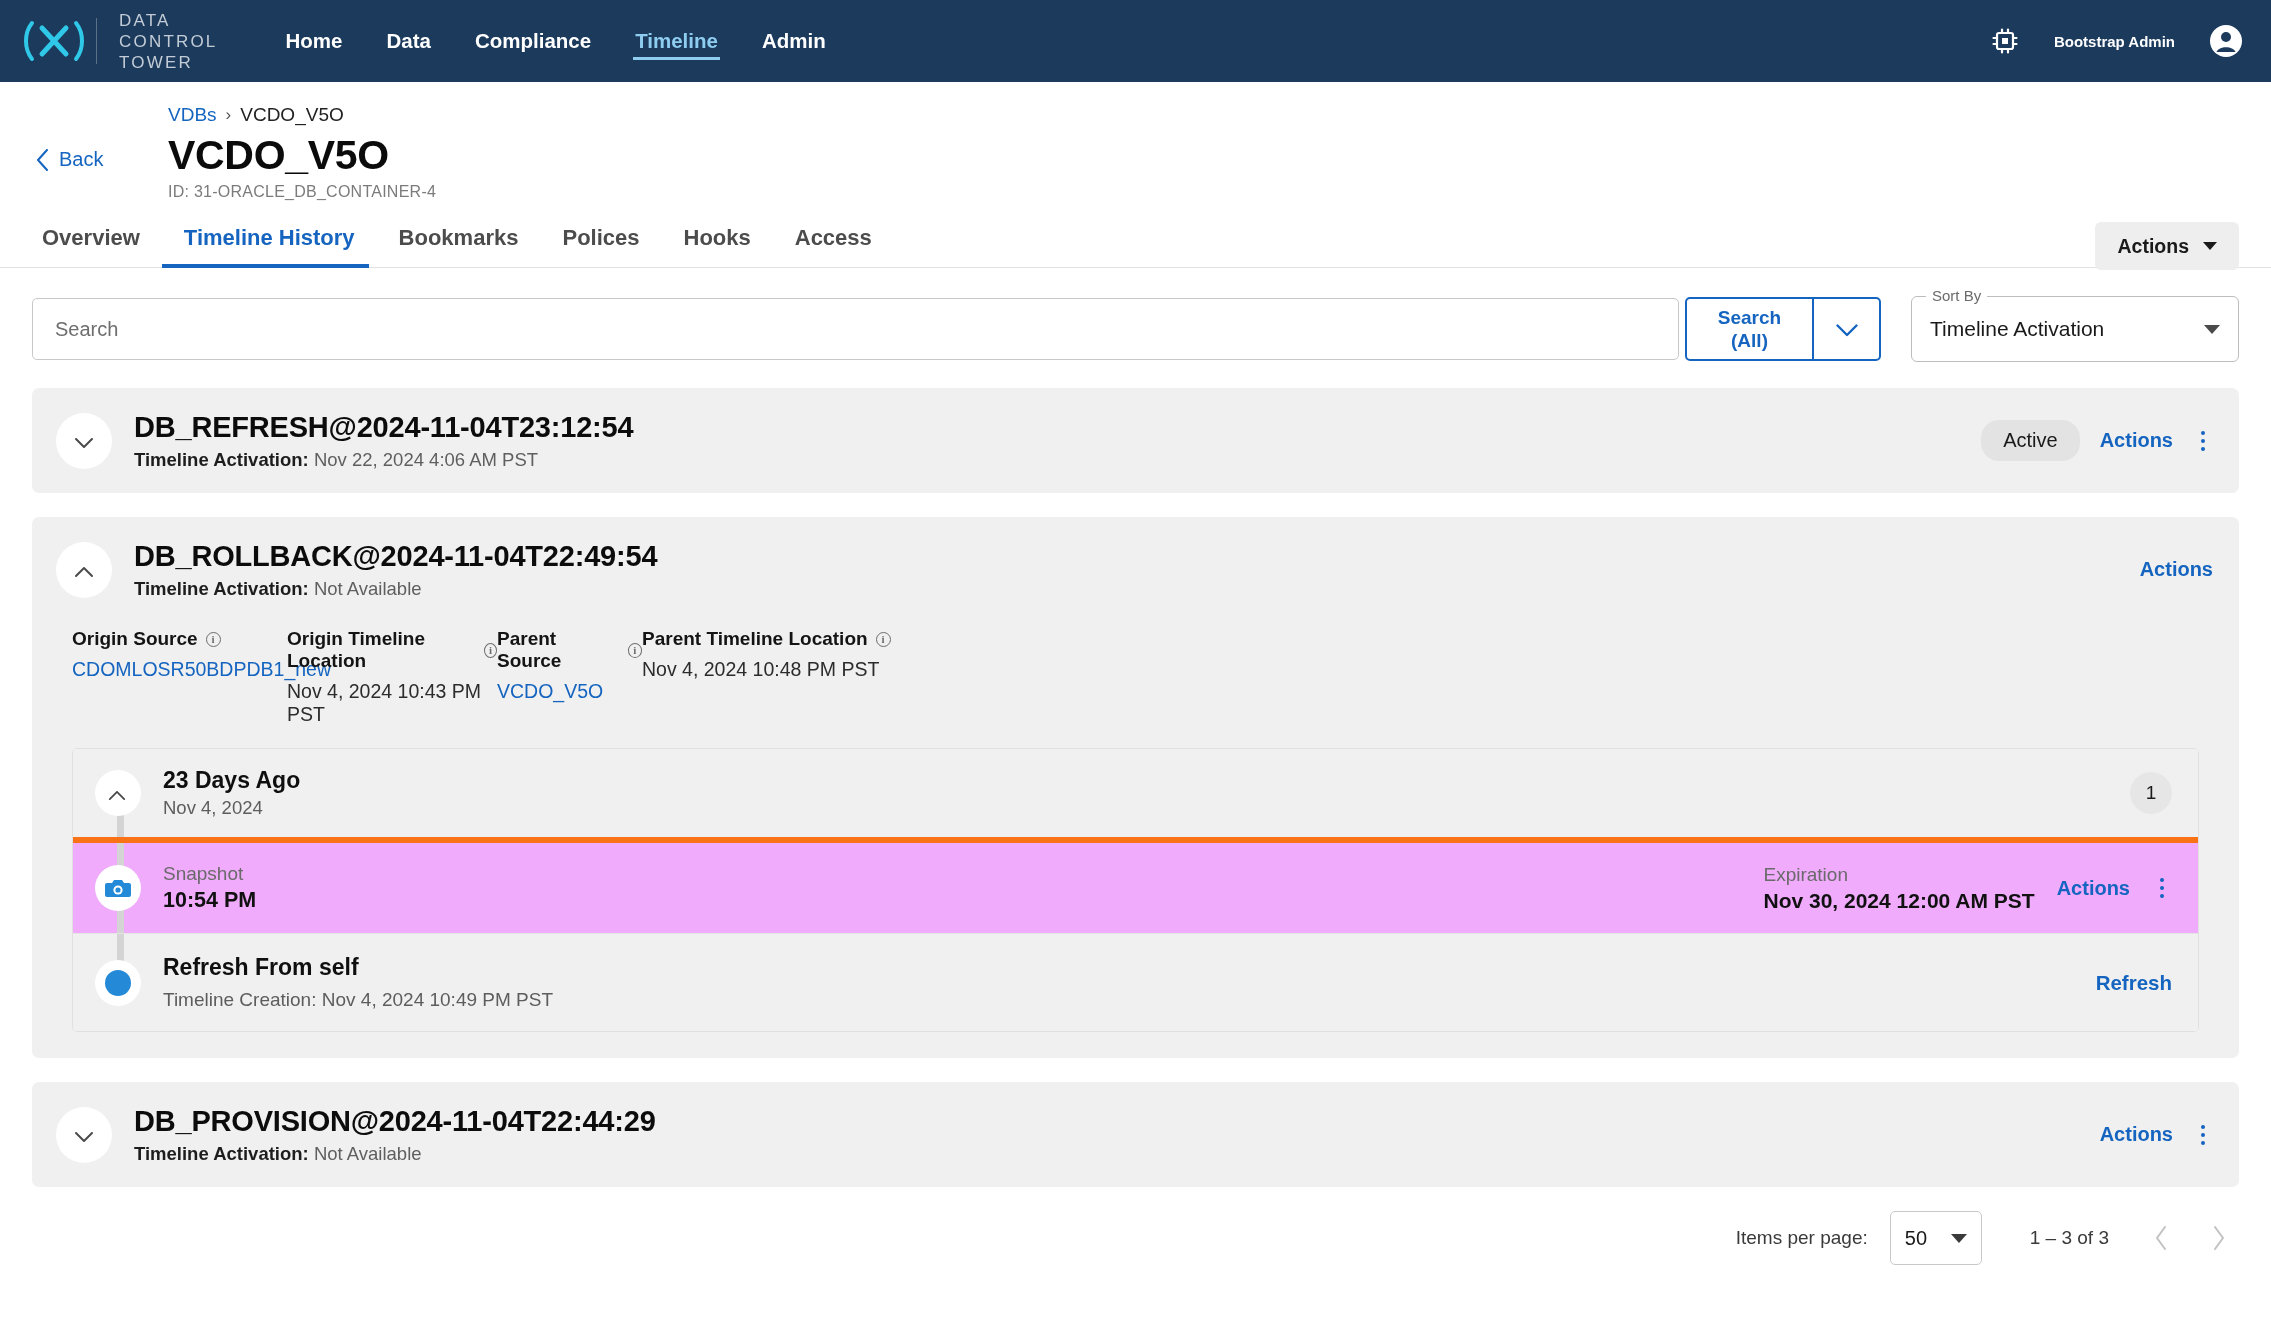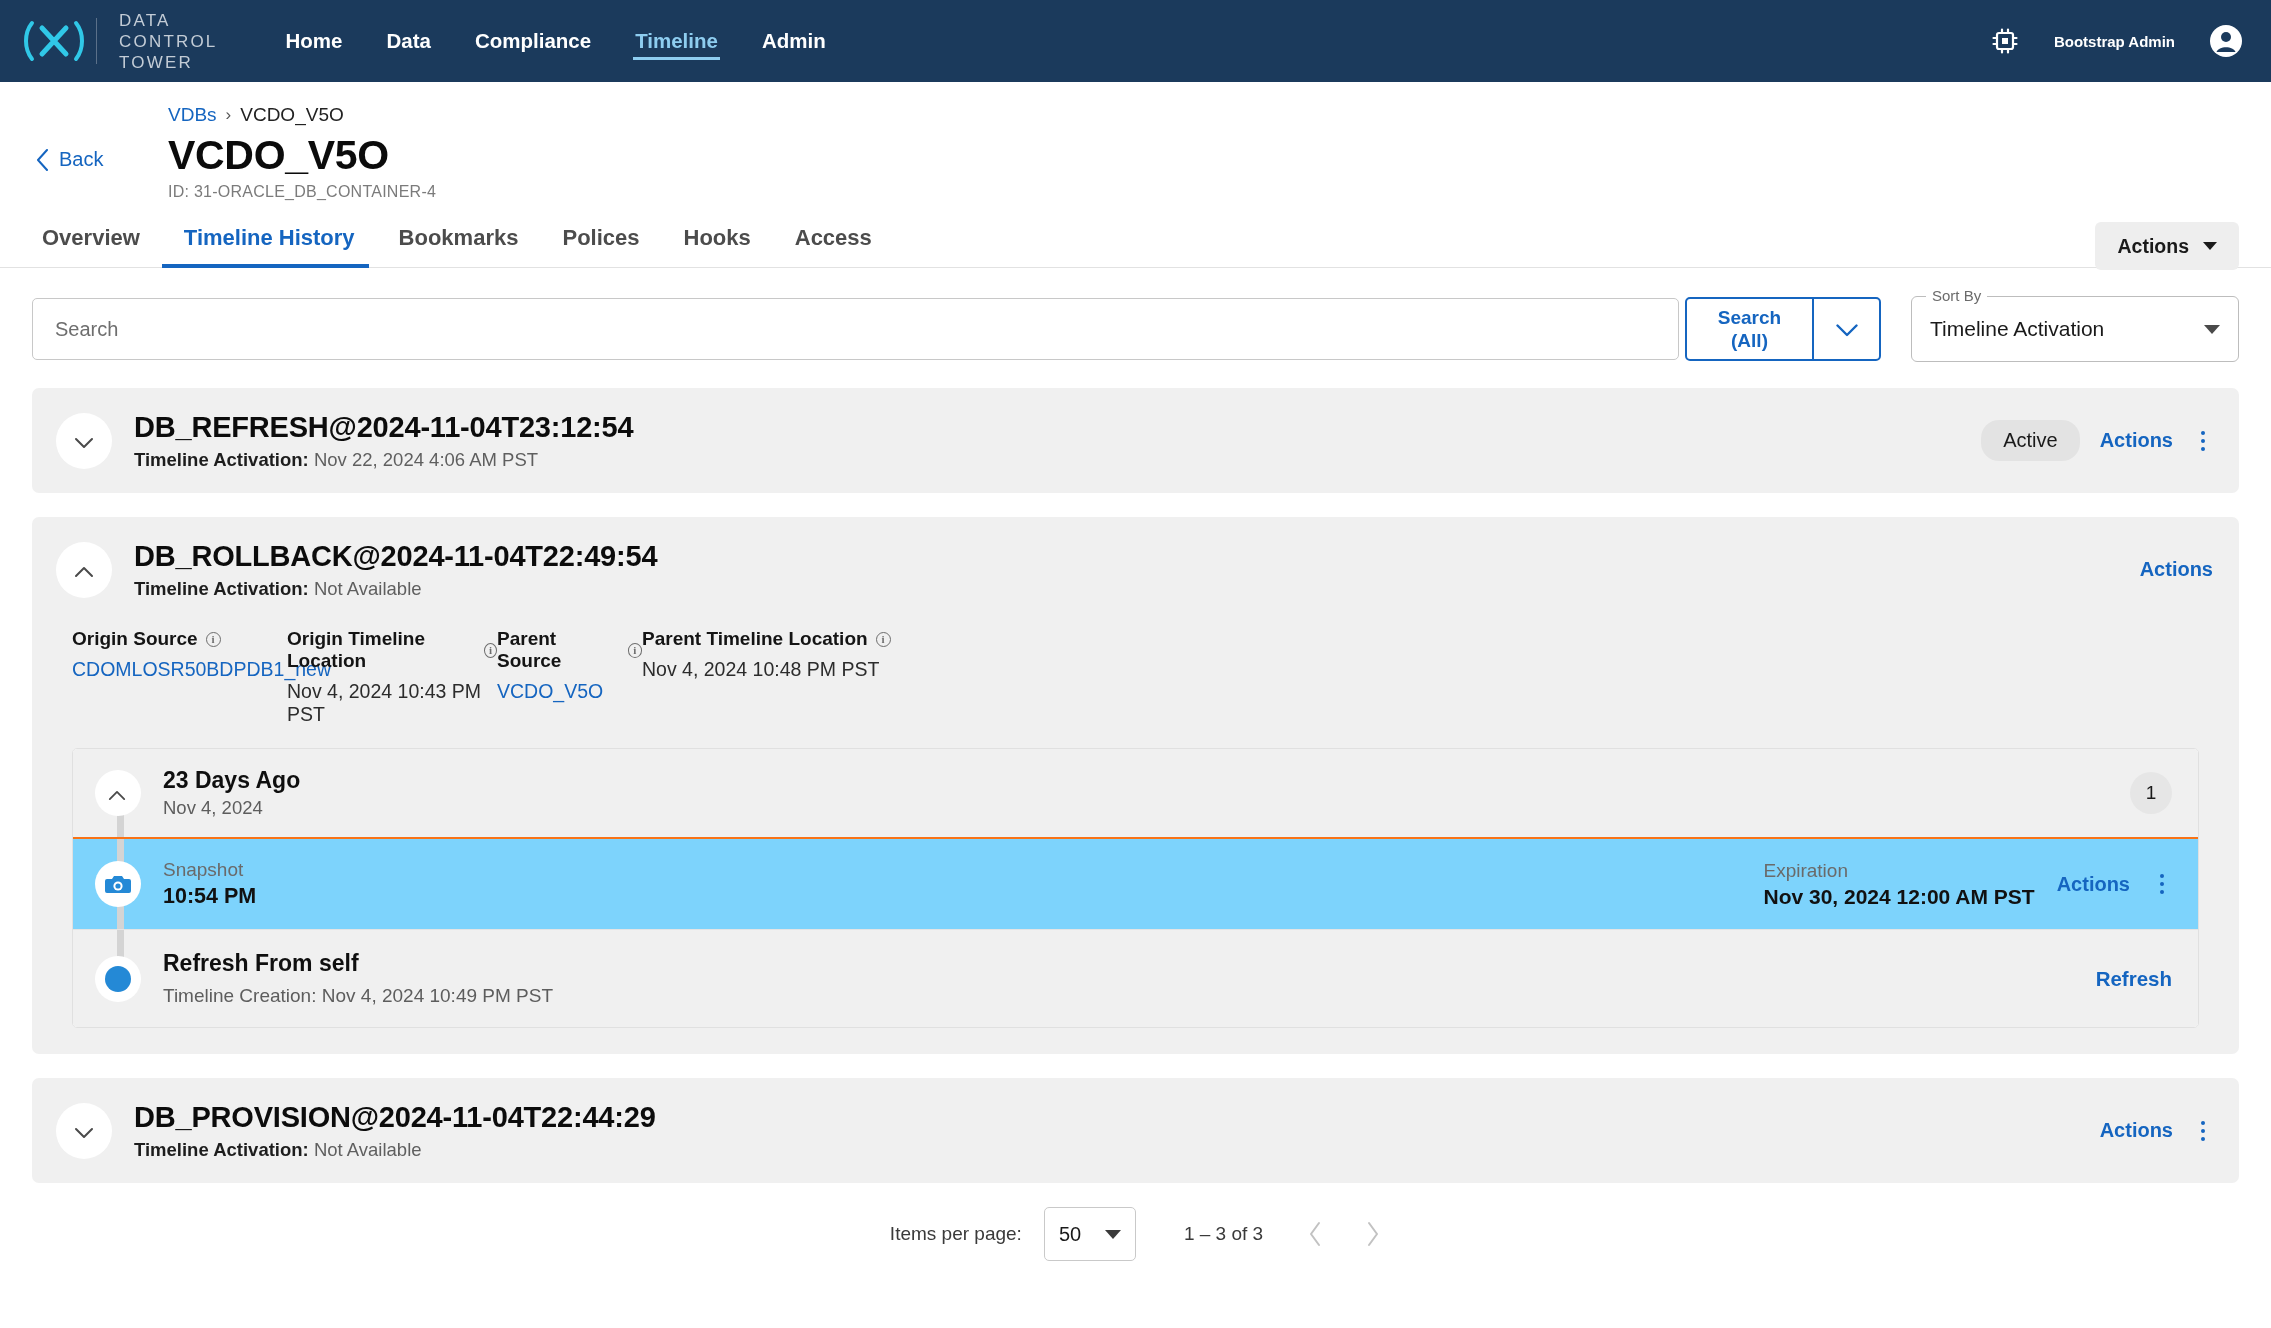--- a/index.html
+++ b/index.html
@@ -224,22 +224,22 @@
   .grp-date { font-size: 18.5px; color: #5d5d5d; margin-top: 4px; }
   .grp-count {
     margin-left: auto;
     width: 42px; height: 42px; border-radius: 50%;
     background: #e6e6e6; color: #1a1a1a; font-size: 19px;
     display: flex; align-items: center; justify-content: center;
   }
 
   .evt-row {
     display: flex; align-items: center; position: relative;
-    padding: 20px 26px 20px 22px; min-height: 86px; background: #7dd3fc;
-    border-top: 2px solid #f97316;
+    padding: 20px 26px 20px 22px; min-height: 86px; background: #f0abfc;
+    border-top: 6px solid #f97316;
   }
   .evt-row.shaded { background: #f0f0f0; border-top: 1px solid #e4e4e4; }
   .rail {
     position: absolute; left: 44px; top: 0; bottom: 0;
     width: 7px; background: #d4d4d4; z-index: 0;
   }
   .rail.rail-head { top: 46px; }
   .rail.rail-end { bottom: 50%; }
   .evt-icon {
     width: 46px; height: 46px; border-radius: 50%; background: #fff;
@@ -254,21 +254,21 @@
   .evt-title { font-size: 23px; font-weight: bold; color: #0f0f0f; }
   .evt-subtitle { font-size: 19px; color: #5d5d5d; margin-top: 8px; }
   .evt-right { margin-left: auto; display: flex; align-items: center; gap: 22px; }
   .exp-block { text-align: left; }
   .exp-label { font-size: 19px; color: #6a6a6a; }
   .exp-value { font-size: 21px; font-weight: bold; color: #111; margin-top: 3px; }
   .link-refresh { color: #1565c0; font-size: 20.5px; font-weight: bold; cursor: pointer; }
 
   
   .paginator {
-    display: flex; align-items: center; justify-content: center;
+    display: flex; align-items: center; justify-content: flex-end;
     padding: 0 44px; margin-top: 24px; gap: 0;
   }
   .pg-label { font-size: 19px; color: #3a3a3a; }
   .pg-select {
     margin-left: 22px; width: 92px; height: 54px;
     border: 1px solid #c9c9c9; border-radius: 5px;
     display: flex; align-items: center; padding: 0 14px; cursor: pointer;
   }
   .pg-select-val { font-size: 20px; color: #1a1a1a; }
   .pg-select-caret {

